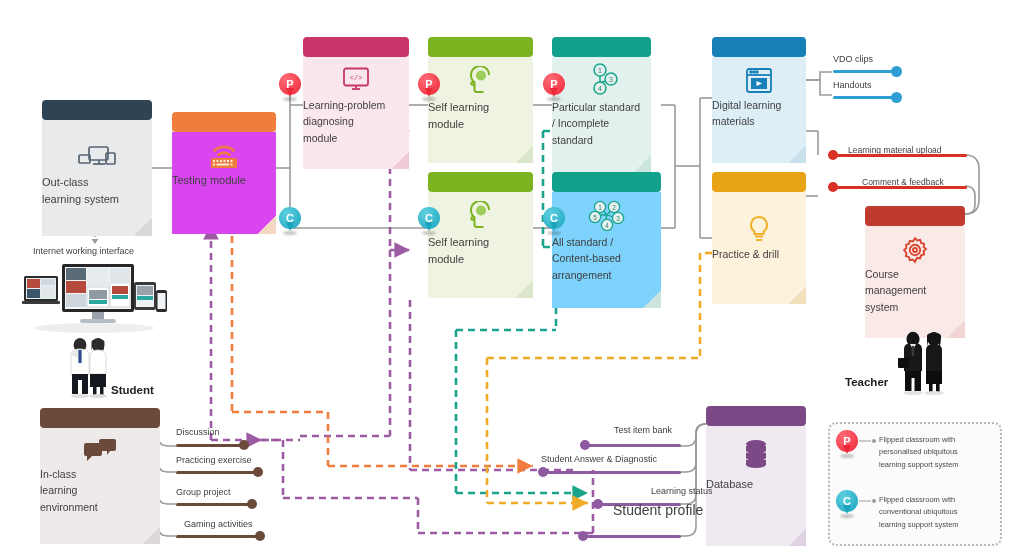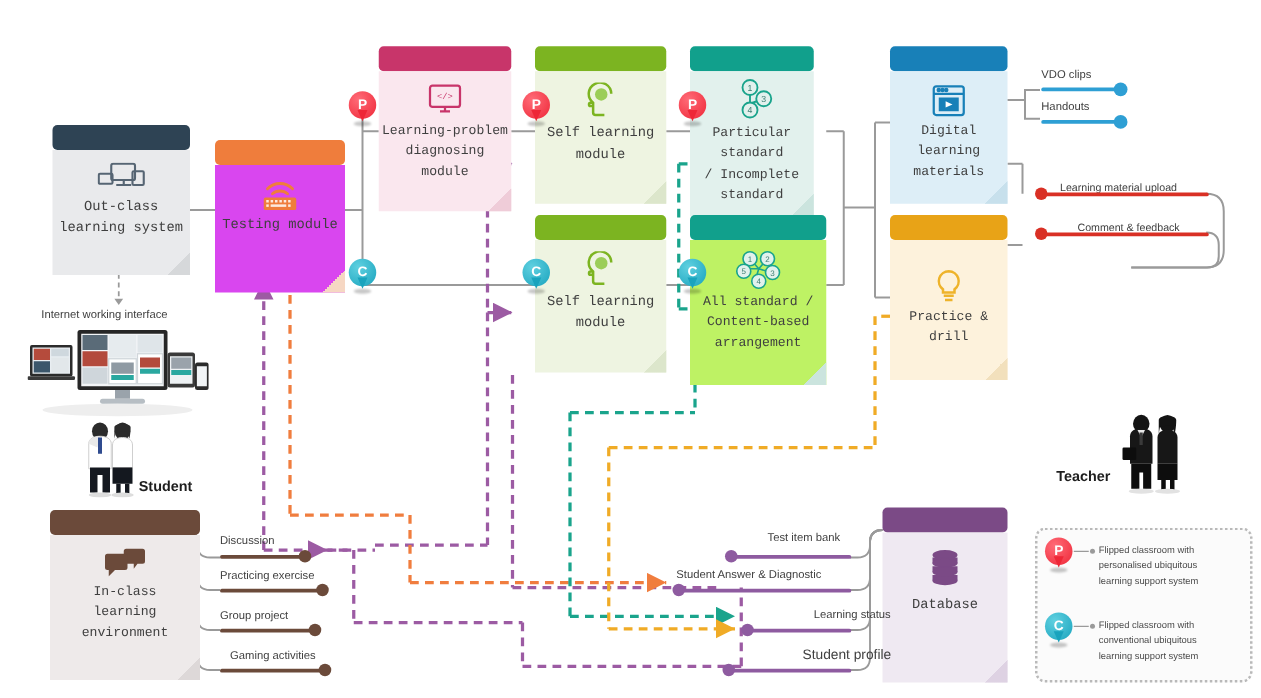--- a/index.html
+++ b/index.html
@@ -5,21 +5,21 @@
   html,body{margin:0;padding:0;background:#ffffff;}
   body{width:1009px;height:558px;overflow:hidden;font-family:"Liberation Sans",sans-serif;color:#3d3d3d;}
   #stage{position:relative;width:1009px;height:558px;}
 
   
   .card{position:absolute;box-sizing:border-box;border-radius:3px;}
   .card .hdr{height:20px;border-radius:4px;}
   .card .body{position:relative;}
   .card .body .fold{position:absolute;right:0;bottom:0;width:18px;height:18px;}
   .card .icon{display:flex;align-items:center;justify-content:center;}
-  .card .ttl{text-align:center;line-height:1.55;color:#3f3f3f;font-family:Liberation Mono, monospace;}
+  .card .ttl{line-height:1.55;color:#3f3f3f;}
 
   .lbl{position:absolute;white-space:nowrap;color:#404040;}
 
   
   .pin{position:absolute;width:22px;height:28px;z-index:40;}
   .pin .pbody{position:relative;width:22px;height:22px;border-radius:50%;
      display:flex;align-items:center;justify-content:center;
      font-weight:bold;font-size:11px;color:#fff;}
   .pin .ptip{position:absolute;left:7px;top:15px;width:0;height:0;
      border-left:4px solid transparent;border-right:4px solid transparent;}
@@ -159,21 +159,21 @@
       <path d="M95,212 L95,240"></path>
     </g>
     <g fill="#9a9a9a">
       <path d="M95,208 l-3.5,5 h7 z"></path>
       <path d="M95,244 l-3.5,-5 h7 z"></path>
     </g>
   </svg>
 
   <div class="card" style="left:42px;top:100px;width:110px;height:112px;">
     <div class="hdr" style="background:#2e4354;"></div>
-    <div class="body" style="background:#e9eaec;height:92px;padding-top:8px;">
+    <div class="body" style="background:#e9eaec;height:92px;padding-top:24px;">
       <div class="icon" style="height:30px;">
         <svg width="38" height="26" viewBox="0 0 38 26" fill="none" stroke="#566573" stroke-width="1.7">
           <rect x="11" y="1" width="19" height="13" rx="1.5"></rect>
           <path d="M15 18h12"></path>
             <path d="M21 14v4"></path>
           <rect x="1" y="9" width="11" height="8" rx="1"></rect>
           <rect x="28" y="7" width="9" height="11" rx="1"></rect>
         </svg>
       </div>
       <div class="ttl" style="font-size:11px;">
@@ -308,21 +308,21 @@
       <div class="ttl" style="font-size:11px;">
         <div>Self learning</div>
         <div>module</div>
       </div>
       <div class="fold" style="background:linear-gradient(135deg,transparent 50%,#dce6cb 50%);"></div>
     </div>
   </div>
 
   <div class="card" style="left:552px;top:172px;width:109px;height:130px;">
     <div class="hdr" style="background:#11a08c;"></div>
-    <div class="body" style="background:#bef264;height:110px;padding-top:6px;">
+    <div class="body" style="background:#7dd3fc;height:110px;padding-top:6px;">
       <div class="icon" style="height:36px;">
         <svg width="46" height="36" viewBox="0 0 46 36" fill="none" stroke="#1aa48c" stroke-width="1.3">
           <path d="M23 17 L16 9 M23 17 L30 9 M23 17 L11 17 M23 17 L33 20 M23 17 L20 27"></path>
           <circle cx="16" cy="9" r="5.6" fill="#e2f1ed"></circle>
             <text x="16" y="11.5" font-size="6.4" fill="#3c7d72" stroke="none" text-anchor="middle">1</text>
           <circle cx="30" cy="9" r="5.6" fill="#e2f1ed"></circle>
             <text x="30" y="11.5" font-size="6.4" fill="#3c7d72" stroke="none" text-anchor="middle">2</text>
           <circle cx="34" cy="20" r="5.6" fill="#e2f1ed"></circle>
             <text x="34" y="22.5" font-size="6.4" fill="#3c7d72" stroke="none" text-anchor="middle">3</text>
           <circle cx="23" cy="27" r="5.6" fill="#e2f1ed"></circle>
@@ -350,20 +350,38 @@
             <path d="M9 25h6"></path>
         </svg>
       </div>
       <div class="ttl" style="font-size:10.5px;">
         <div>Practice &amp; drill</div>
       </div>
       <div class="fold" style="background:linear-gradient(135deg,transparent 50%,#f2e0bc 50%);"></div>
     </div>
   </div>
 
+  <div class="card" style="left:865px;top:206px;width:100px;height:124px;">
+    <div class="hdr" style="background:#bf3b2e;"></div>
+    <div class="body" style="background:#f9e9e7;height:104px;padding-top:8px;">
+      <div class="icon" style="height:32px;">
+        <svg width="30" height="30" viewBox="0 0 30 30" fill="none" stroke="#d9462f" stroke-width="1.9">
+          <path d="M15 3.2l2.1 2.3 3.1-.6.9 3 3 1-.5 3.1 2.3 2.1-2.3 2.1.5 3.1-3 1-.9 3-3.1-.6L15 26.8l-2.1-2.3-3.1.6-.9-3-3-1 .5-3.1L4.1 15l2.3-2.1-.5-3.1 3-1 .9-3 3.1.6z"></path>
+          <circle cx="15" cy="15" r="5.2"></circle>
+          <circle cx="15" cy="15" r="2"></circle>
+        </svg>
+      </div>
+      <div class="ttl" style="font-size:10.5px;">
+        <div>Course</div>
+        <div>management</div>
+        <div>system</div>
+      </div>
+      <div class="fold" style="background:linear-gradient(135deg,transparent 50%,#f1d5d2 50%);"></div>
+    </div>
+  </div>
 
   <div class="card" style="left:40px;top:408px;width:120px;height:128px;">
     <div class="hdr" style="background:#6b4a3a;"></div>
     <div class="body" style="background:#eeeaea;height:108px;padding-top:8px;">
       <div class="icon" style="height:30px;">
         <svg width="34" height="26" viewBox="0 0 34 26" fill="#6b4a3a">
           <path d="M18 1h13a2 2 0 0 1 2 2v8a2 2 0 0 1-2 2h-4l-3 4v-4h-6a2 2 0 0 1-2-2V3a2 2 0 0 1 2-2z"></path>
           <path d="M3 5h14a2 2 0 0 1 2 2v9a2 2 0 0 1-2 2H9l-5 5v-5H3a2 2 0 0 1-2-2V7a2 2 0 0 1 2-2z"></path>
         </svg>
       </div>
@@ -466,21 +484,21 @@
   <div class="bullet" style="left:580px;top:440px;width:10px;height:10px;background:#8e5ba0;"></div>
 
   <div class="lbl" style="left:541px;top:454px;font-size:9px;">Student Answer &amp; Diagnostic</div>
   <div class="dbline" style="left:543px;top:471px;width:138px;background:#8e5ba0;"></div>
   <div class="bullet" style="left:538px;top:467px;width:10px;height:10px;background:#8e5ba0;"></div>
 
   <div class="lbl" style="left:611px;top:486px;font-size:9px;margin-left:40px;">Learning status</div>
   <div class="dbline" style="left:598px;top:503px;width:83px;background:#8e5ba0;"></div>
   <div class="bullet" style="left:593px;top:499px;width:10px;height:10px;background:#8e5ba0;"></div>
 
-  <div class="lbl" style="left:613px;top:518px;font-size:11px;margin-left:29px;">Student profile</div>
+  <div class="lbl" style="left:613px;top:502px;font-size:14px;">Student profile</div>
   <div class="dbline" style="left:583px;top:535px;width:98px;background:#8e5ba0;"></div>
   <div class="bullet" style="left:578px;top:531px;width:10px;height:10px;background:#8e5ba0;"></div>
 
   <div class="lbl" style="left:33px;top:246px;font-size:9px;">Internet working interface</div>
 
   <div class="people" style="left:22px;top:262px;">
     <svg width="145" height="72" viewBox="0 0 145 72">
 
       <rect x="2" y="14" width="34" height="25" rx="1.5" fill="#2b2b2b"></rect>
       <rect x="4" y="16" width="30" height="21" fill="#e9eef2"></rect>

